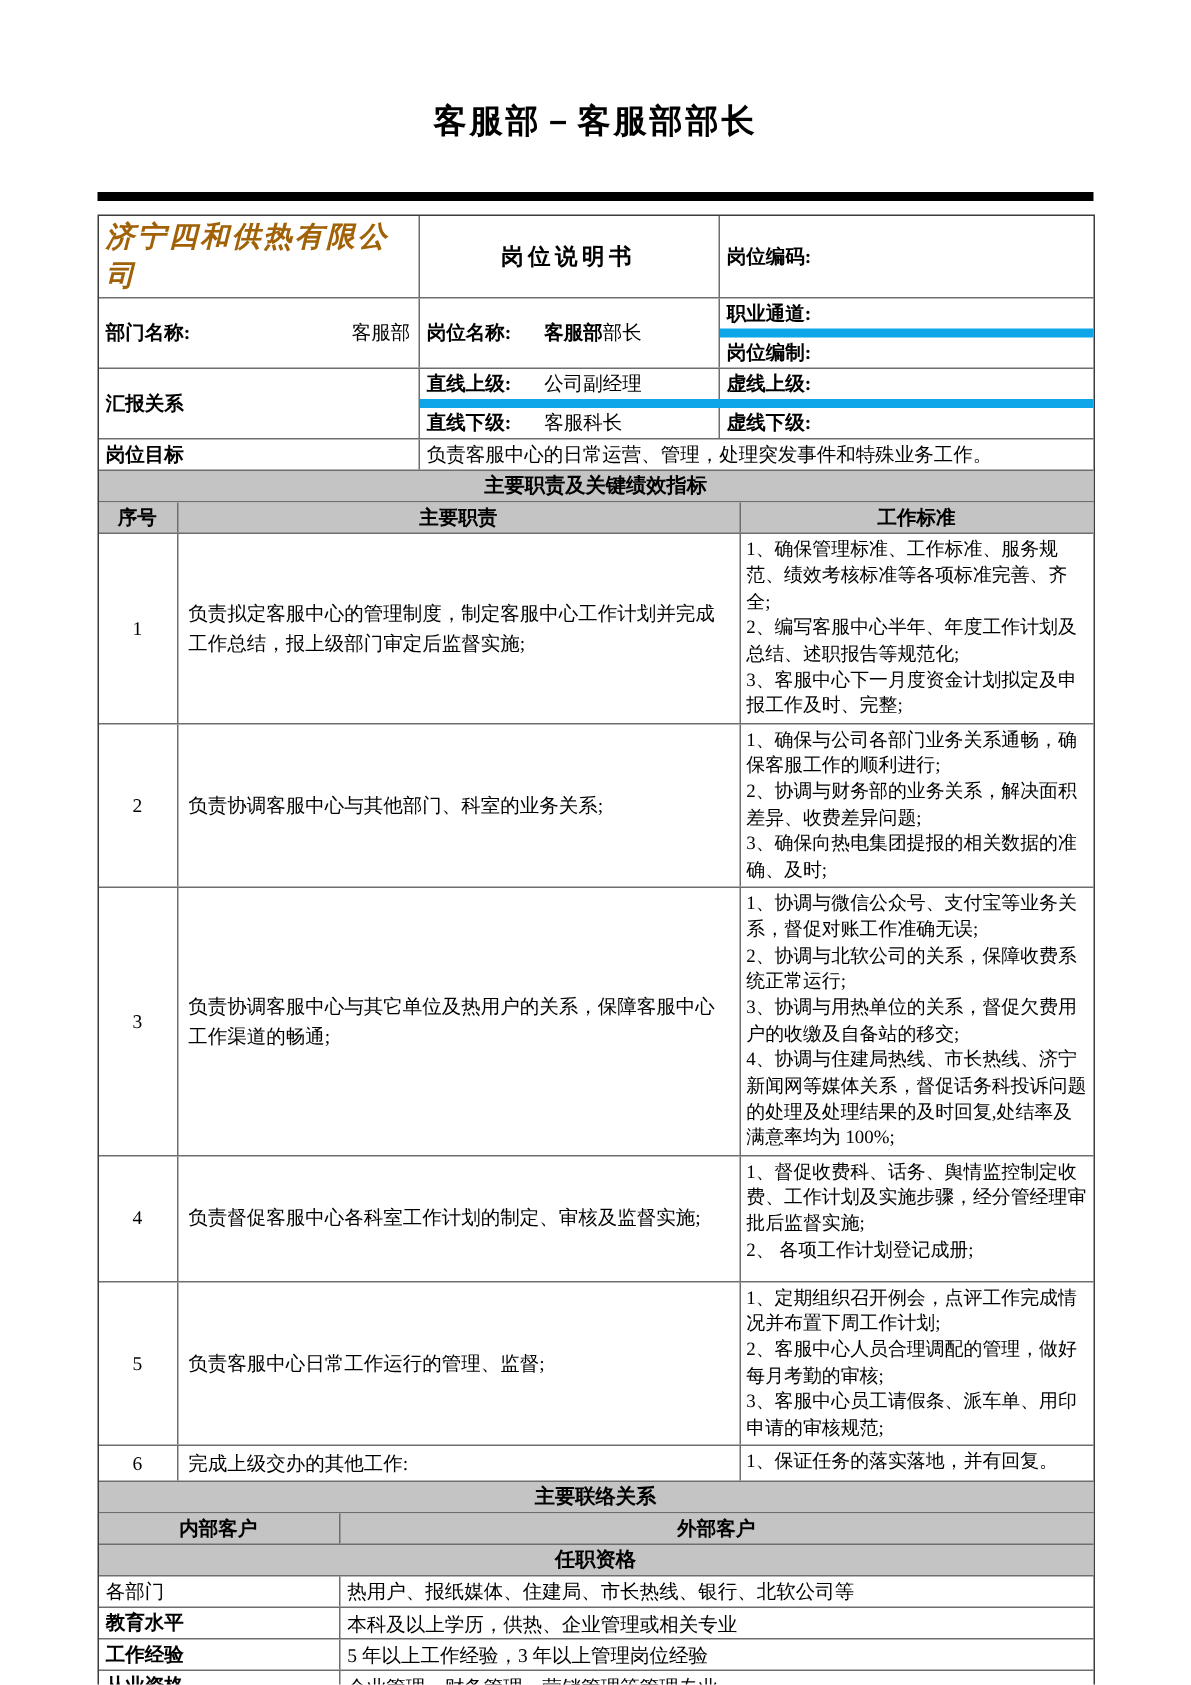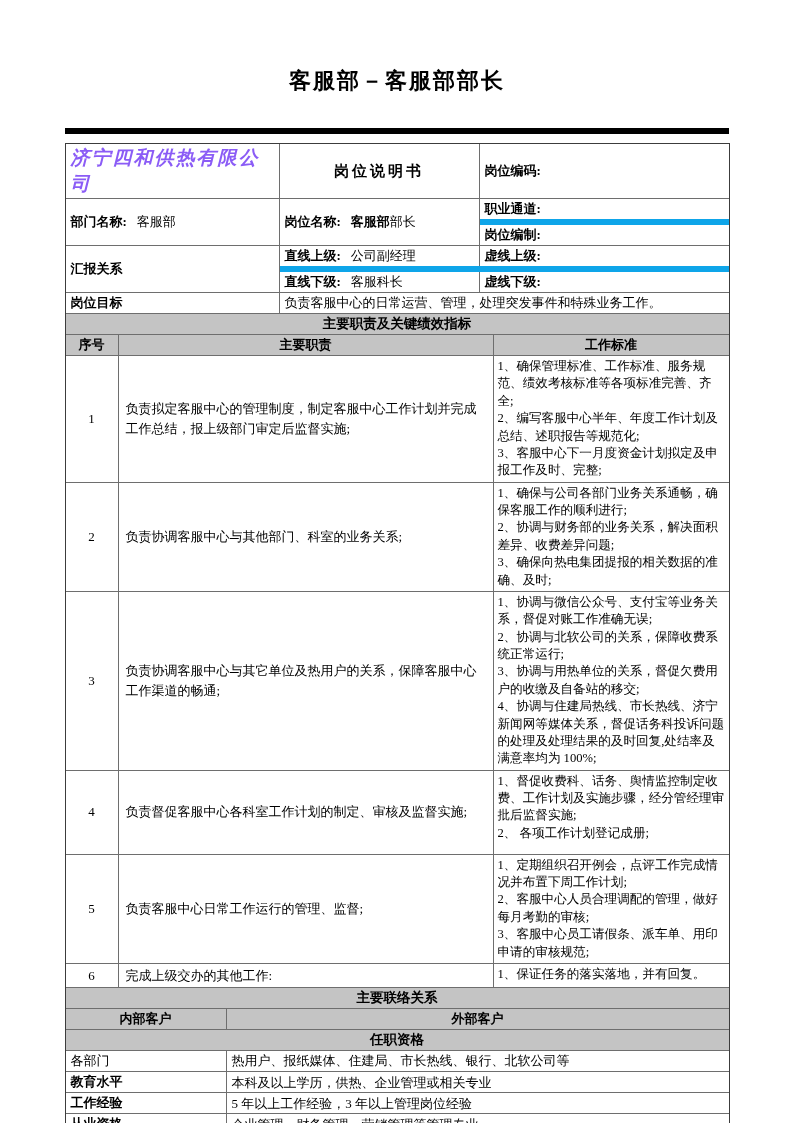--- a/index.html
+++ b/index.html
@@ -7,28 +7,28 @@
   .page{position:relative;width:794px;height:1123px;overflow:hidden;}
   .doc-title{padding-top:66px;text-align:center;font-size:22px;font-weight:bold;letter-spacing:2px;font-family:"Liberation Sans",sans-serif;}
   .thick-bar{width:664px;height:6px;background:#000;margin:32px auto 0 auto;}
   .jobtable{width:665px;margin:9px auto 0 auto;border:1.5px solid #3c3c3c;box-sizing:border-box;font-size:13px;}
   .tr{display:flex;border-bottom:1px solid #6e6e6e;align-items:stretch;}
   .td{border-right:1px solid #6e6e6e;padding:1px 5px;box-sizing:border-box;}
   .td.last{border-right:none;}
   .vc{display:flex;align-items:center;}
   .cc{display:flex;align-items:center;justify-content:center;text-align:center;}
   .lab{font-weight:bold;}
-  .val{margin-left:10px;}
-  .w-c1{width:214px;}
+  .val{margin-left:22px;}
+  .w-c1{width:214px;justify-content:space-between;}
   .w-c2{width:200px;}
   .flex1{flex:1;}
   .sub{display:flex;flex-direction:column;flex:1;}
   .subrow{display:flex;flex:1;border-bottom:6px solid #0ea5e9;}
   .subrow.last{border-bottom:none;}
-  .company{font-size:19px;font-style:italic;font-weight:bold;color:#8b5cf6;letter-spacing:2px;justify-content:center;}
+  .company{font-size:19px;font-style:italic;font-weight:bold;color:#a16207;letter-spacing:2px;justify-content:center;}
   .docname{font-size:15px;font-weight:bold;letter-spacing:3px;}
   .band{background:#c4c4c4;font-weight:bold;text-align:center;font-size:13.5px;padding:1px 0;}
   .hdr{background:#c4c4c4;font-weight:bold;}
   .w-no{width:53px;}
   .w-duty{width:375px;}
   .dno{width:53px;border-right:1px solid #6e6e6e;display:flex;align-items:center;justify-content:center;box-sizing:border-box;}
   .dduty{width:375px;border-right:1px solid #6e6e6e;display:flex;align-items:center;padding:2px 7px;box-sizing:border-box;line-height:1.5;}
   .dstd{flex:1;padding:2px 4px;box-sizing:border-box;font-size:12.6px;line-height:1.38;white-space:pre-line;}
   .w-lab{width:161px;}
   .qval{line-height:1.32;}

